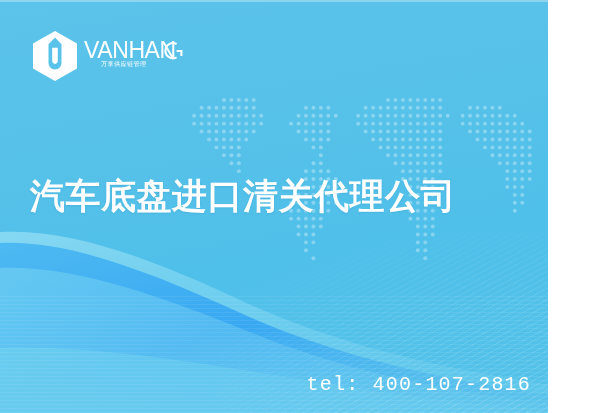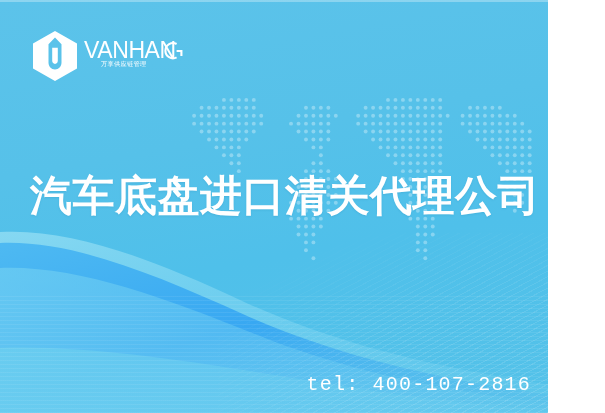--- a/index.html
+++ b/index.html
@@ -89,21 +89,21 @@
   }
   #logo-wordmark { display: block; }
 
   
   #headline {
     position: absolute;
     left: 30px;
     top: 168px;
     width: 560px;
     color: #ffffff;
-    font-size: 42px;
+    font-size: 35px;
     line-height: 56px;
     font-weight: bold;
     letter-spacing: 0.5px;
     white-space: nowrap;
     text-shadow: 0 1px 2px rgba(30,120,170,0.18);
   }
 
   
   #phone {
     position: absolute;

